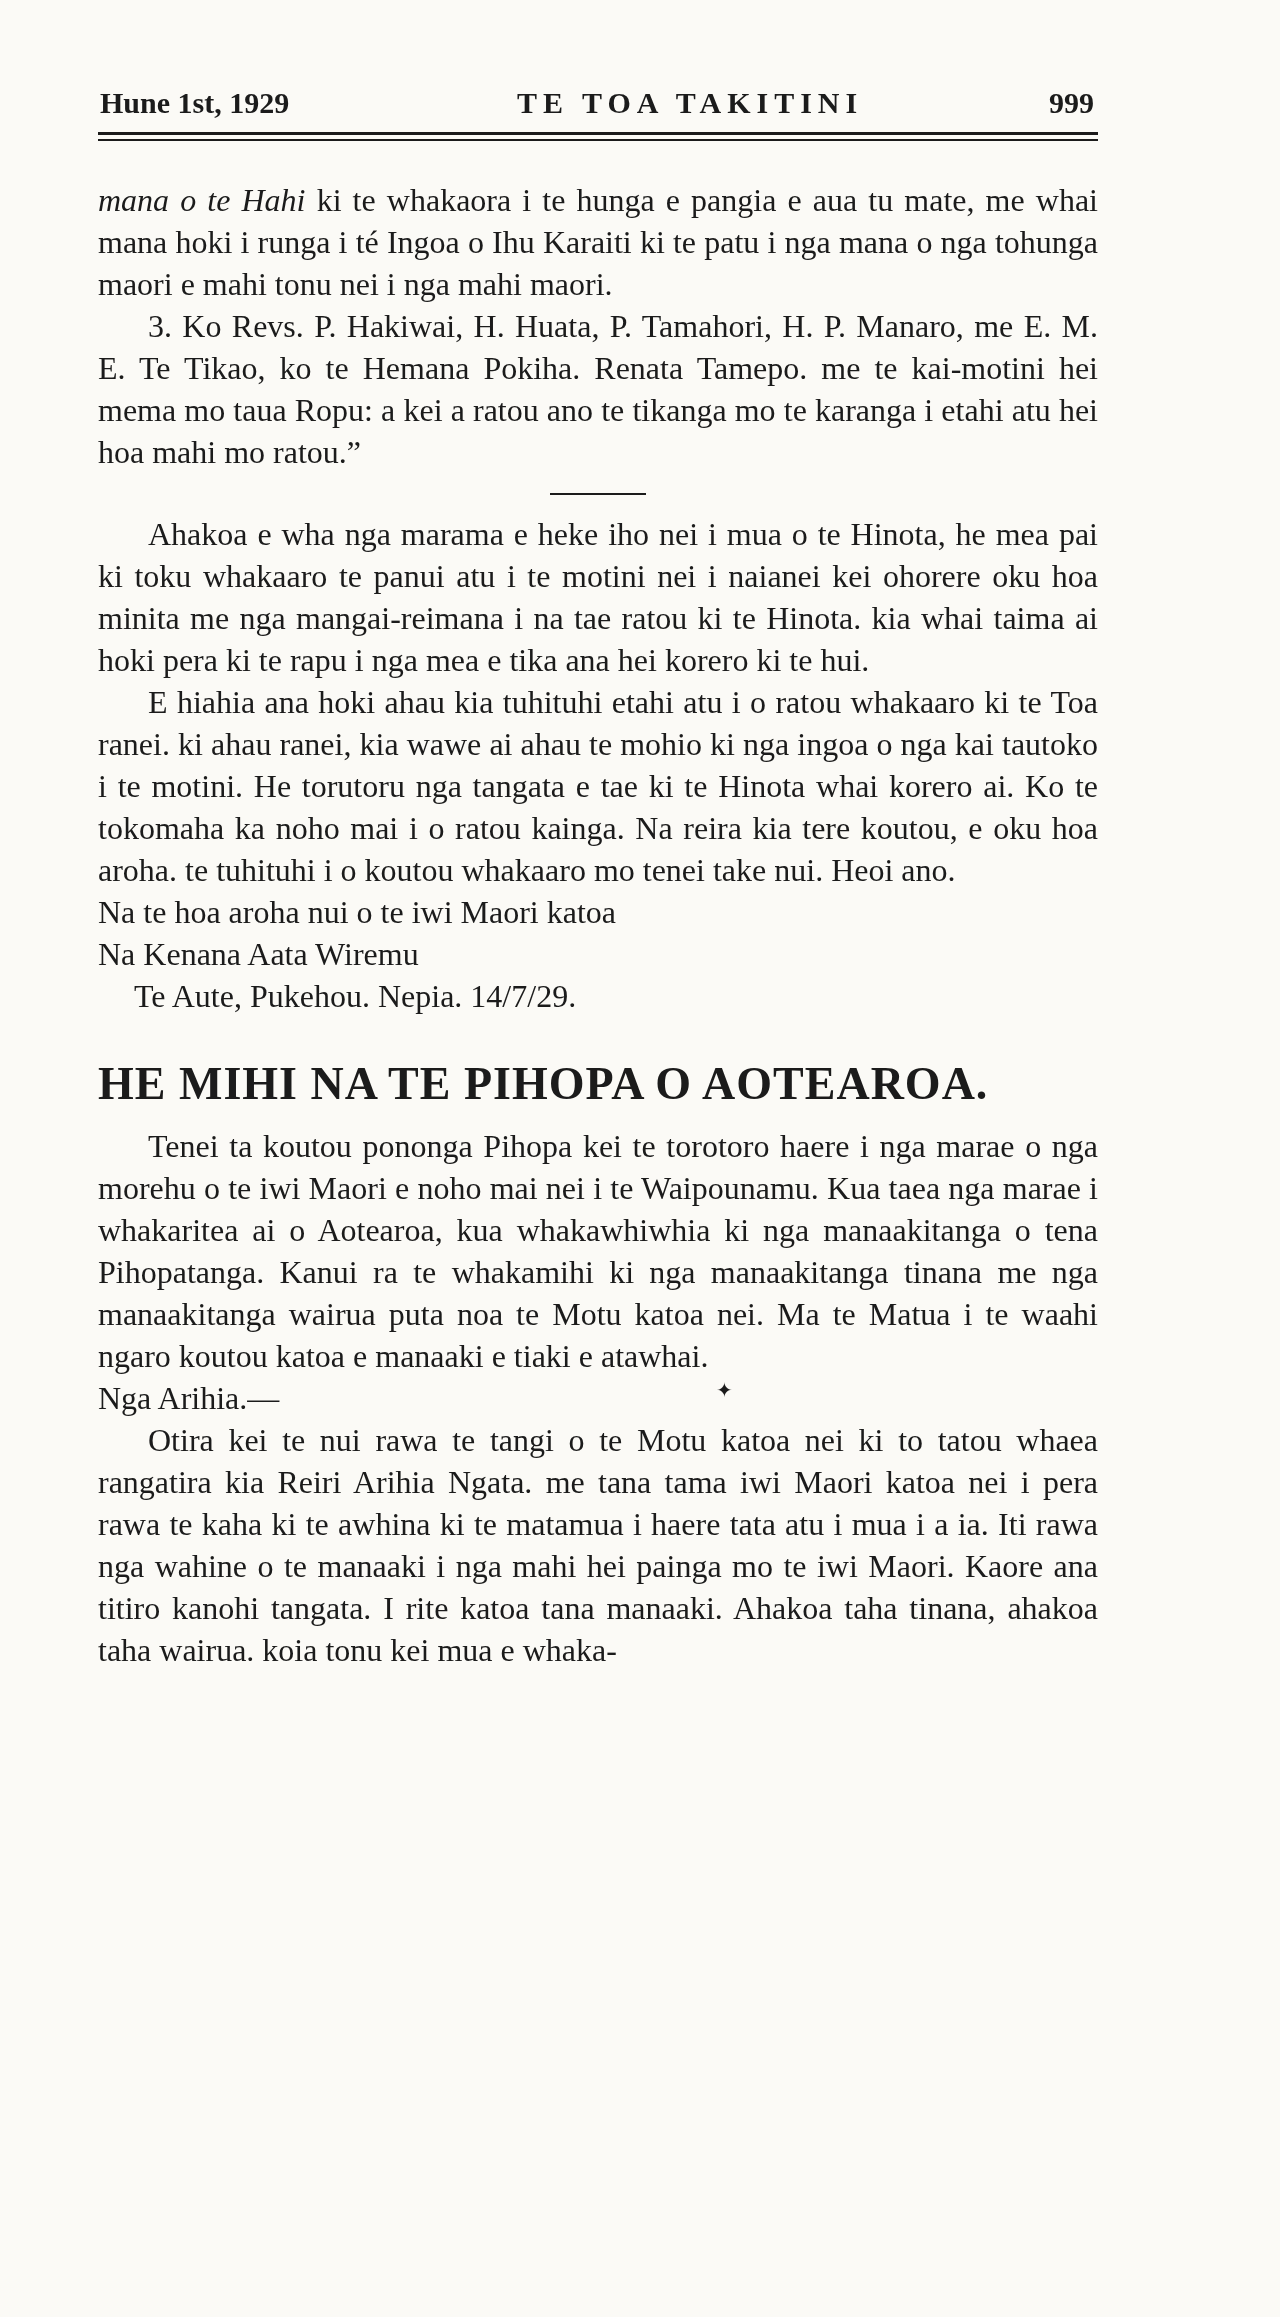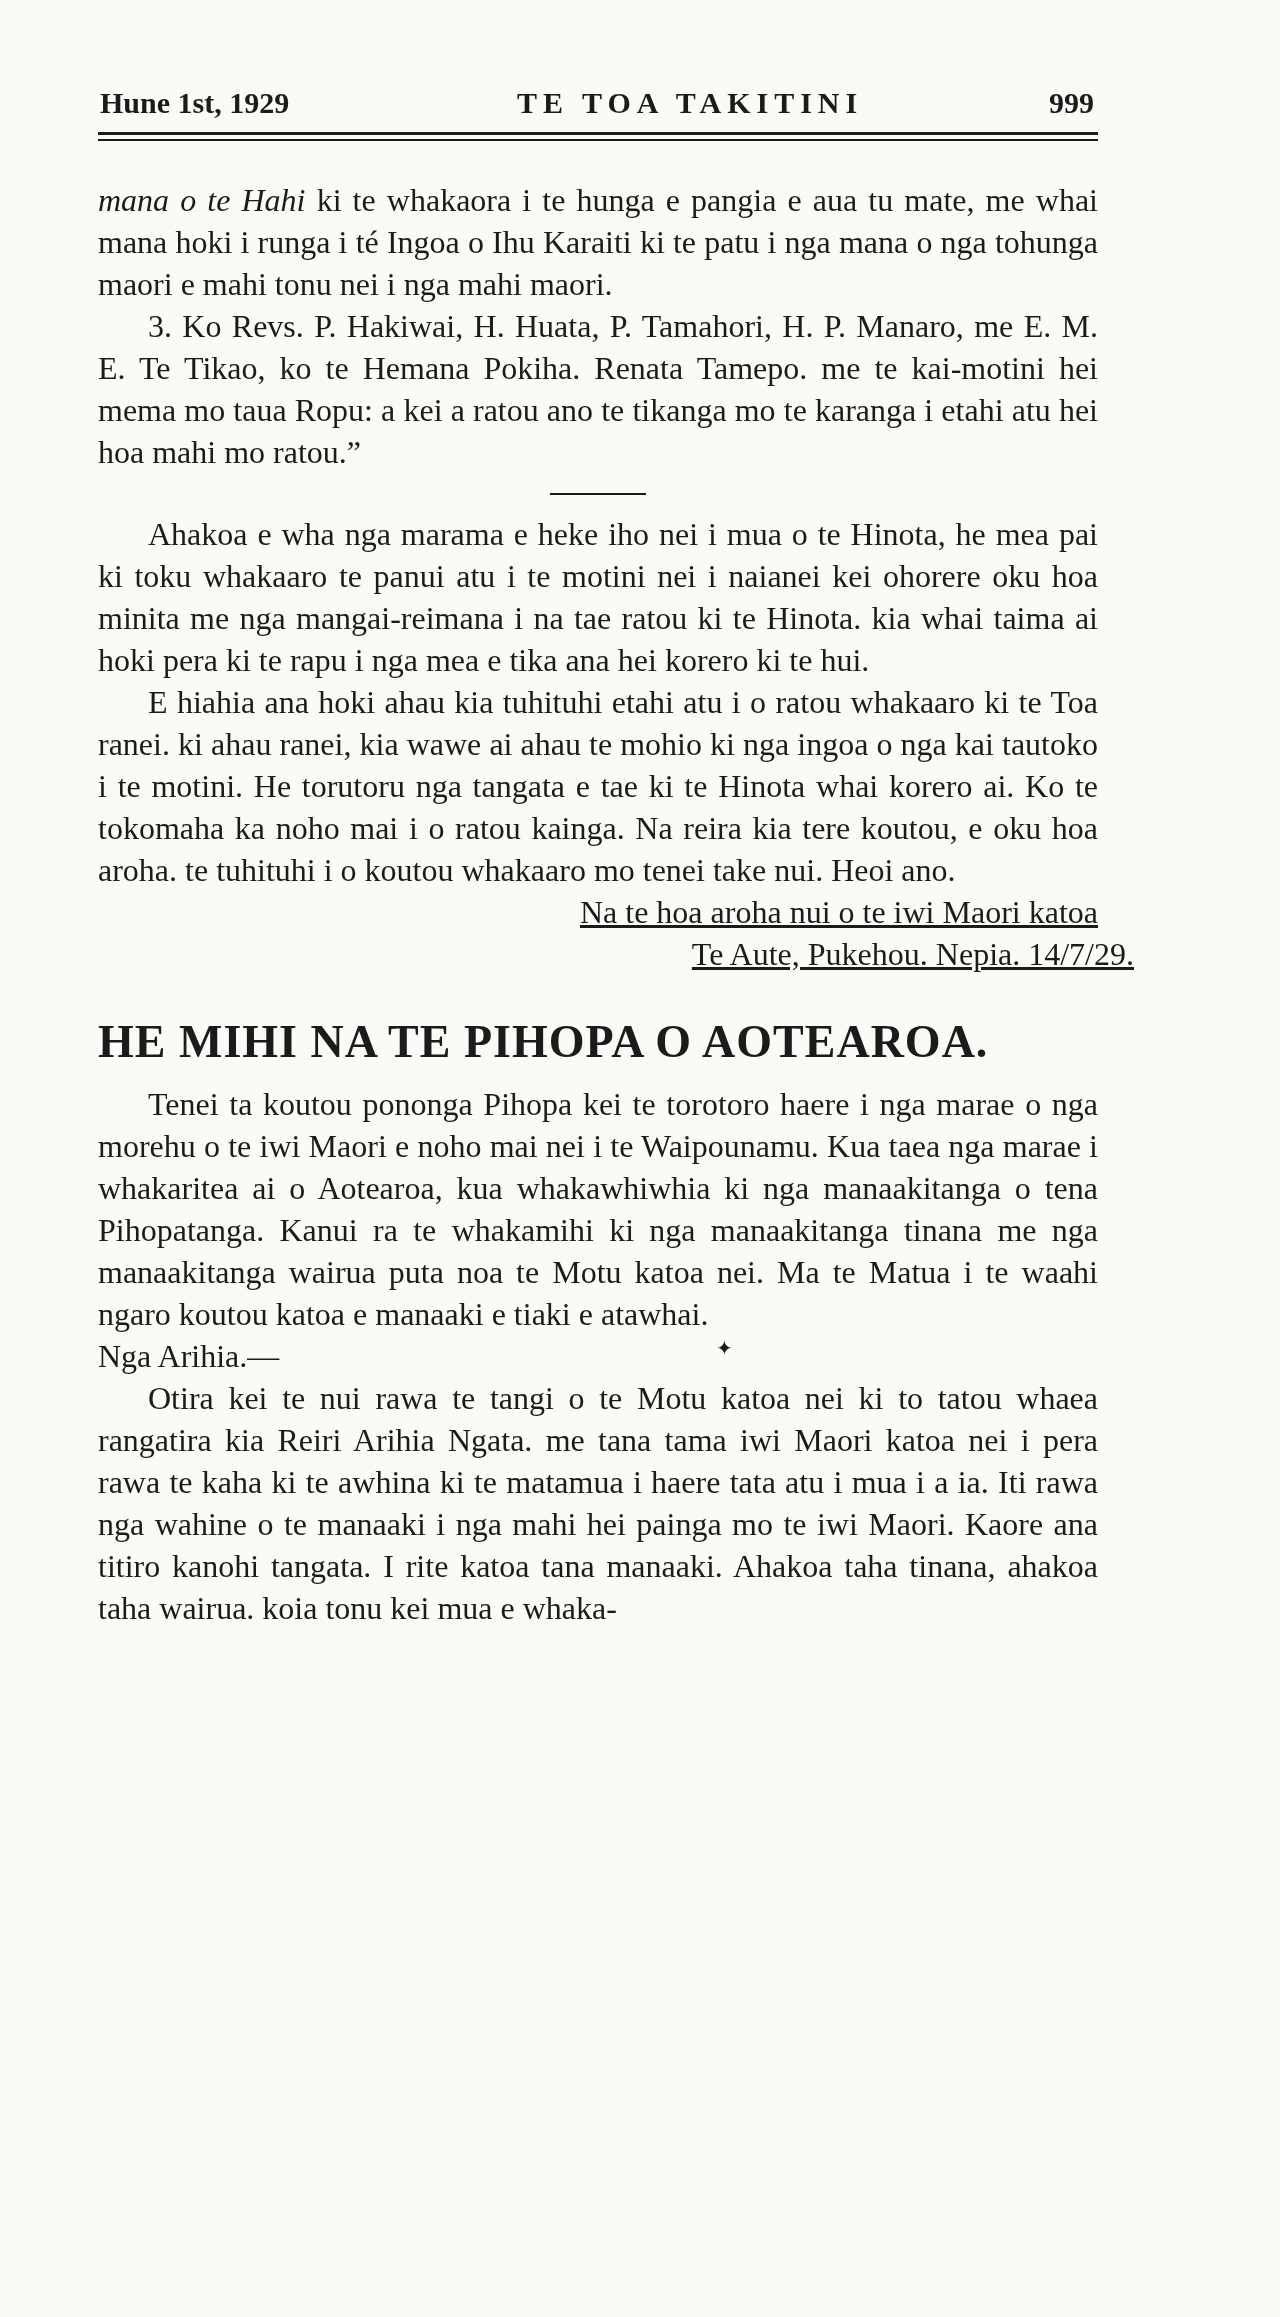--- a/index.html
+++ b/index.html
@@ -42,22 +42,21 @@
   p.continued { text-indent: 0; }
   .lead-italic { font-style: italic; }
   .divider {
     width: 96px;
     margin: 20px auto 18px auto;
     border-top: 2px solid #1b1b1b;
   }
   .signature {
     font-size: 32px;
     line-height: 42px;
-    text-align: right;
-    text-decoration: underline;
+    text-align: left;
   }
   .sig-3 { transform: translateX(36px); }
   .article-heading {
     font-size: 46px;
     line-height: 54px;
     font-weight: bold;
     margin: 40px 0 14px 0;
     letter-spacing: 1px;
   }
   .aitua-line {
@@ -92,20 +91,21 @@
 
   <div class="divider"></div>
 
   <div class="body-block">
     <p>Ahakoa e wha nga marama e heke iho nei i mua o te Hinota, he mea pai ki toku whakaaro te panui atu i te motini nei i naianei kei ohorere oku hoa minita me nga mangai-reimana i na tae ratou ki te Hinota. kia whai taima ai hoki pera ki te rapu i nga mea e tika ana hei korero ki te hui.</p>
     <p>E hiahia ana hoki ahau kia tuhituhi etahi atu i o ratou whakaaro ki te Toa ranei. ki ahau ranei, kia wawe ai ahau te mohio ki nga ingoa o nga kai tautoko i te motini. He torutoru nga tangata e tae ki te Hinota whai korero ai. Ko te tokomaha ka noho mai i o ratou kainga. Na reira kia tere koutou, e oku hoa aroha. te tuhituhi i o koutou whakaaro mo tenei take nui. Heoi ano.</p>
   </div>
 
   <div class="signature">
     <div>Na te hoa aroha nui o te iwi Maori katoa</div>
+    <div>Na Kenana Aata Wiremu</div>
     <div class="sig-3">Te Aute, Pukehou. Nepia. 14/7/29.</div>
   </div>
 
   <h1 class="article-heading">HE MIHI NA TE PIHOPA O AOTEAROA.</h1>
 
   <div class="body-block">
     <p>Tenei ta koutou pononga Pihopa kei te torotoro haere i nga marae o nga morehu o te iwi Maori e noho mai nei i te Waipounamu. Kua taea nga marae i whakaritea ai o Aotearoa, kua whakawhiwhia ki nga manaakitanga o tena Pihopatanga. Kanui ra te whakamihi ki nga manaakitanga tinana me nga manaakitanga wairua puta noa te Motu katoa nei. Ma te Matua i te waahi ngaro koutou katoa e manaaki e tiaki e atawhai.</p>
   </div>
 
   <div class="aitua-line">

